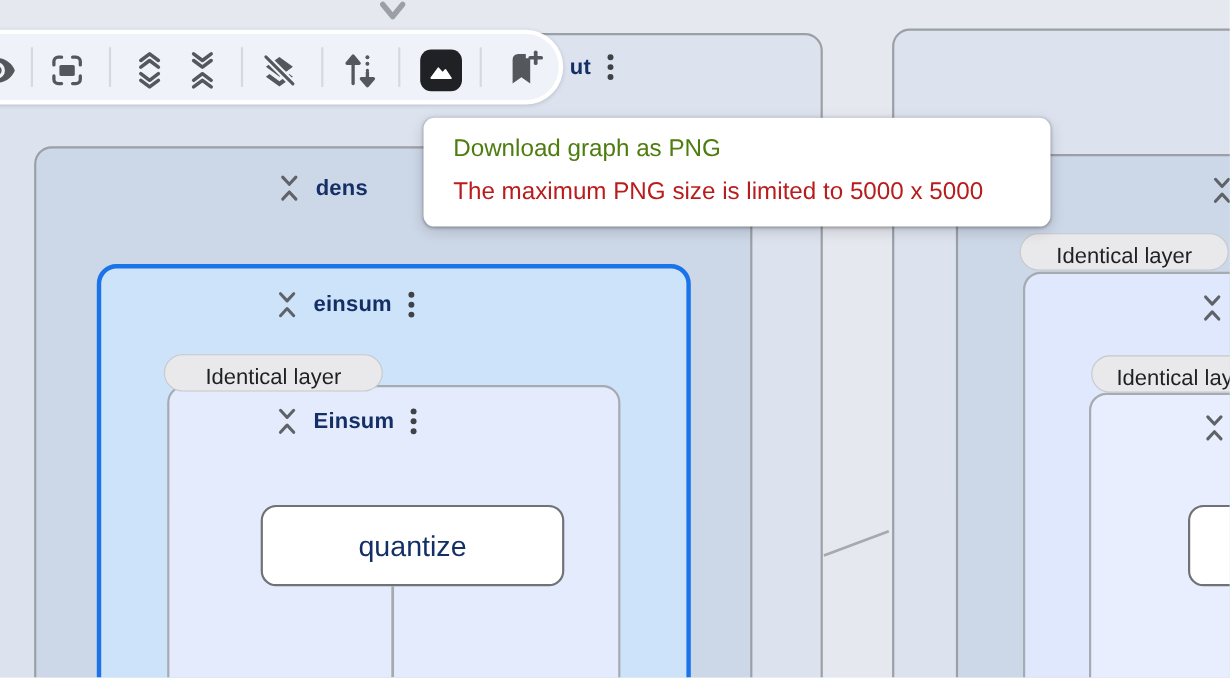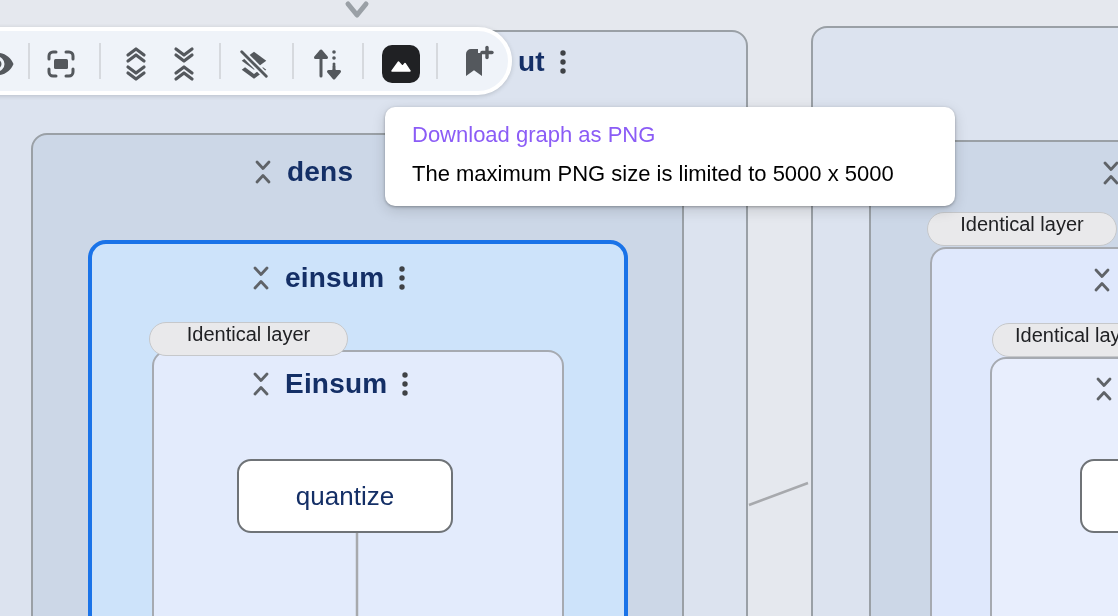--- a/index.html
+++ b/index.html
@@ -12,42 +12,42 @@
   .g-outer{background:#dce3ef;}
   .g-mid{background:#ccd7e7;}
   .g-selected{background:#cde3fa;border:4px solid #1a73e8;border-radius:18px;}
   .g-inner{background:#e3ebfc;border-color:#a6aab1;}
   .g-inner2{background:#dfe8fc;border-color:#a6aab1;}
   .g-inner3{background:#e8eefd;border-color:#a6aab1;}
   .opnode{position:absolute;box-sizing:border-box;background:#ffffff;border:2.5px solid #6f7377;
     border-radius:14px;display:flex;align-items:center;justify-content:center;}
   .opnode .oplabel{font-size:26px;font-weight:500;color:#142f66;}
   .hdr{position:absolute;display:flex;align-items:center;gap:13px;z-index:6;}
-  .hdr .title{font-weight:bold;font-size:28px;color:#142f66;letter-spacing:.2px;white-space:nowrap;}
+  .hdr .title{font-weight:bold;font-size:20px;color:#142f66;letter-spacing:.2px;white-space:nowrap;}
   .collapse-btn{width:22px;height:30px;flex:0 0 auto;cursor:pointer;}
   .menu-dots{width:10px;height:30px;cursor:pointer;}
   .badge{position:absolute;box-sizing:border-box;height:34px;background:#e9e9eb;border:1.5px solid #c6c8cb;
-    border-radius:17px;display:flex;align-items:flex-start;justify-content:center;z-index:6;overflow:hidden;}
+    border-radius:17px;display:flex;align-items:flex-end;justify-content:center;z-index:6;overflow:hidden;}
   .badge span{font-size:20px;color:#202124;white-space:nowrap;}
   
   .edges{position:absolute;left:0;top:0;z-index:7;pointer-events:none;}
   
   .toolbar{position:absolute;left:-40px;top:27px;width:552px;height:68px;z-index:9;
     background:#eff3f9;border:4px solid #ffffff;border-radius:40px;box-sizing:border-box;
     box-shadow:0 1px 4px rgba(60,64,67,.22);}
   .tb-item{position:absolute;}
   .tb-sep{position:absolute;top:16px;width:2px;height:36px;background:#d6d9de;}
   .png-btn{position:absolute;width:38px;height:38px;background:#202124;border-radius:10px;
     display:flex;align-items:center;justify-content:center;}
   
   .tooltip{position:absolute;left:385px;top:107px;width:570px;height:99px;background:#ffffff;
     border-radius:10px;z-index:10;box-shadow:0 1px 3px rgba(0,0,0,.3),0 4px 14px rgba(0,0,0,.15);
     padding:15px 0 0 27px;box-sizing:border-box;}
-  .tooltip .tt-title{font-size:22px;color:#8b5cf6;}
-  .tooltip .tt-sub{font-size:22px;color:#000000;margin-top:13px;}
+  .tooltip .tt-title{font-size:22px;color:#4d7c0f;}
+  .tooltip .tt-sub{font-size:22px;color:#b91c1c;margin-top:13px;}
 </style>
 </head>
 <body>
 
 <div class="stage">
 
   <div class="group g-outer" style="left:-40px;top:30px;width:788px;height:650px;"></div>
   <div class="hdr" style="left:518px;top:46px;">
     <span class="title">ut</span>
     <svg class="menu-dots" viewBox="0 0 10 30">
@@ -91,21 +91,21 @@
         <path d="M5 25 L11 18.5 L17 25"></path>
     </svg>
     <span class="title">Einsum</span>
     <svg class="menu-dots" viewBox="0 0 10 30">
       <circle cx="5" cy="6" r="2.7" fill="#3f4246"></circle>
         <circle cx="5" cy="15" r="2.7" fill="#3f4246"></circle>
         <circle cx="5" cy="24" r="2.7" fill="#3f4246"></circle>
     </svg>
   </div>
 
-  <div class="opnode" style="left:237px;top:459px;width:216px;height:74px;z-index:6;">
+  <div class="opnode" style="left:237px;top:459px;width:276px;height:74px;z-index:6;">
     <span class="oplabel">quantize</span>
   </div>
 
   <div class="group g-outer" style="left:811px;top:26px;width:370px;height:650px;"></div>
 
   <div class="group g-mid" style="left:869px;top:140px;width:320px;height:540px;"></div>
   <div class="hdr" style="left:1100px;top:158px;">
     <svg class="collapse-btn" viewBox="0 0 22 30" fill="none" stroke="#5f6368" stroke-width="2.8" stroke-linecap="round" stroke-linejoin="round">
       <path d="M5 5 L11 11.5 L17 5"></path>
         <path d="M5 25 L11 18.5 L17 25"></path>

